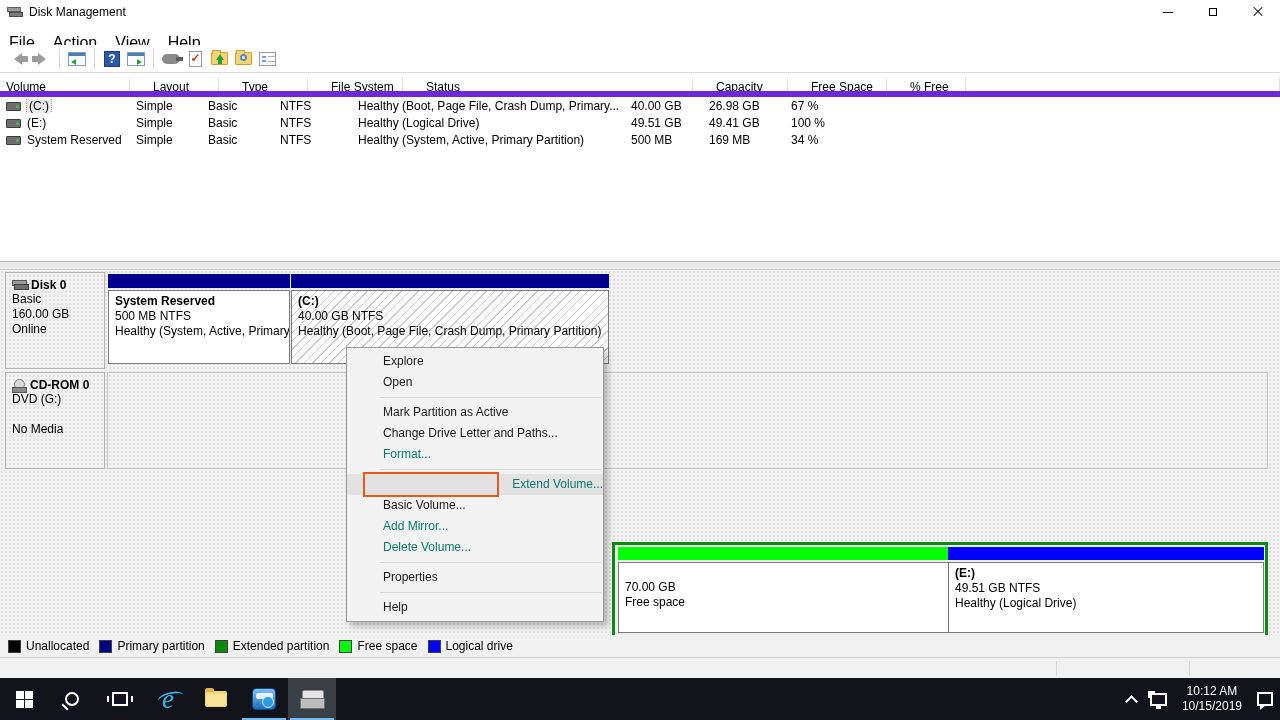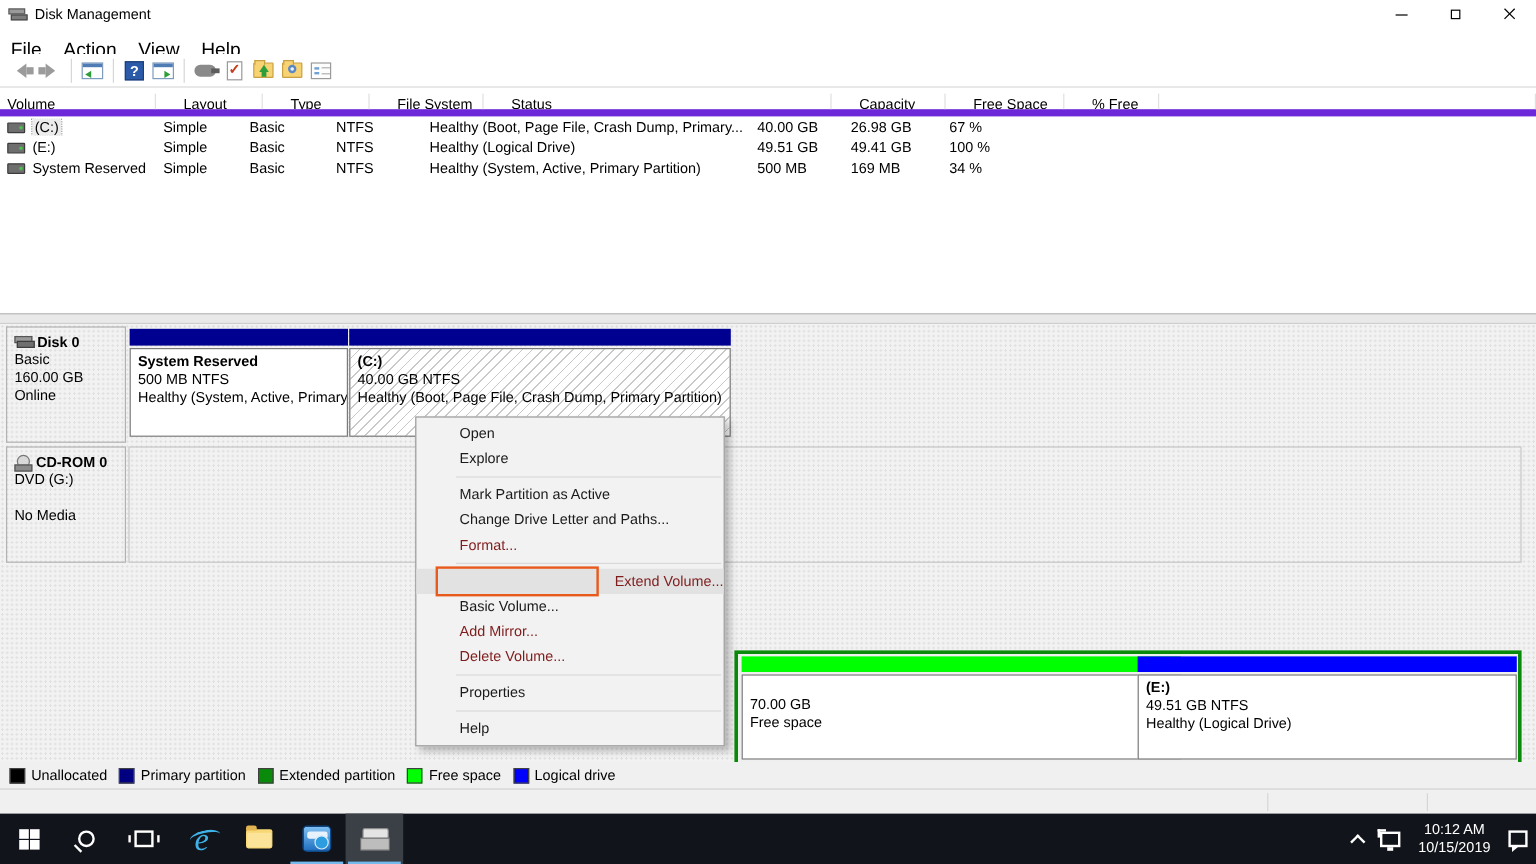--- a/index.html
+++ b/index.html
@@ -84,21 +84,21 @@
   .part-body { margin-top:2px; height:74px; background:#fff; border:1px solid #7a7a7a; padding:3px 0 0 6px; overflow:hidden; }
   .part-body div { font-size:12px; line-height:15px; white-space:nowrap; }
   .pb-title { font-weight:bold; }
   .hatch { background:repeating-linear-gradient(135deg, #ffffff 0px, #ffffff 5px, #c9c9c9 5px, #c9c9c9 6px); }
   .ext-container { position:absolute; left:612px; top:272px; width:656px; height:96px; border:3px solid #0a8a0a; background:#efefef; }
   .cd-media-area { position:absolute; left:107px; top:372px; width:1161px; height:97px; border:1px solid #c6c6c6; }
 
   
   .ctx-menu { position:absolute; left:346px; top:347px; width:258px; background:#f2f2f2; border:1px solid #999; box-shadow:4px 4px 6px rgba(0,0,0,0.25); padding:3px 0; z-index:10; }
   .ctx-item { height:21px; line-height:21px; padding-left:36px; font-size:12px; color:#1a1a1a; position:relative; white-space:nowrap; }
-  .ctx-item.disabled { color:#7f1d1d; }
+  .ctx-item.disabled { color:#0f766e; }
   .ctx-item.hover { background:#e2e2e2;text-align:right; }
   .ctx-sep { height:1px; background:#d9d9d9; margin:4px 2px 4px 33px; }
   .hl-box { position:absolute; left:16px; top:-2px; width:136px; height:25px; border:2px solid #e8591c; pointer-events:none; }
 
   
   .legend { position:absolute; left:0; top:635px; width:1280px; height:22px; background:#f0f0f0; display:flex; align-items:center; padding-left:8px; }
   .legend-item { display:flex; align-items:center; margin-right:10px; }
   .swatch { width:13px; height:13px; border:1px solid #404040; margin-right:5px; }
   .legend-label { font-size:12px; }
   .statusbar { position:absolute; left:0; top:657px; width:1280px; height:21px; background:#f0f0f0; border-top:1px solid #cfcfcf; }
@@ -313,22 +313,22 @@
         </div>
       <div class="dl-line">DVD (G:)</div>
       <div class="dl-line">&nbsp;</div>
       <div class="dl-line">No Media</div>
     </div>
     <div class="cd-media-area" style="left:107px; top:102px; width:1161px; height:97px;"></div>
 
   </div>
 
   <div class="ctx-menu">
+    <div class="ctx-item">Explore</div>
     <div class="ctx-item">Open</div>
-    <div class="ctx-item">Explore</div>
     <div class="ctx-sep"></div>
     <div class="ctx-item">Mark Partition as Active</div>
     <div class="ctx-item">Change Drive Letter and Paths...</div>
     <div class="ctx-item disabled">Format...</div>
     <div class="ctx-sep"></div>
     <div class="ctx-item disabled hover">
       <span>Extend Volume...</span>
       <span class="hl-box" style="border-color: rgb(232, 89, 28);"></span>
     </div>
     <div class="ctx-item">Basic Volume...</div>

